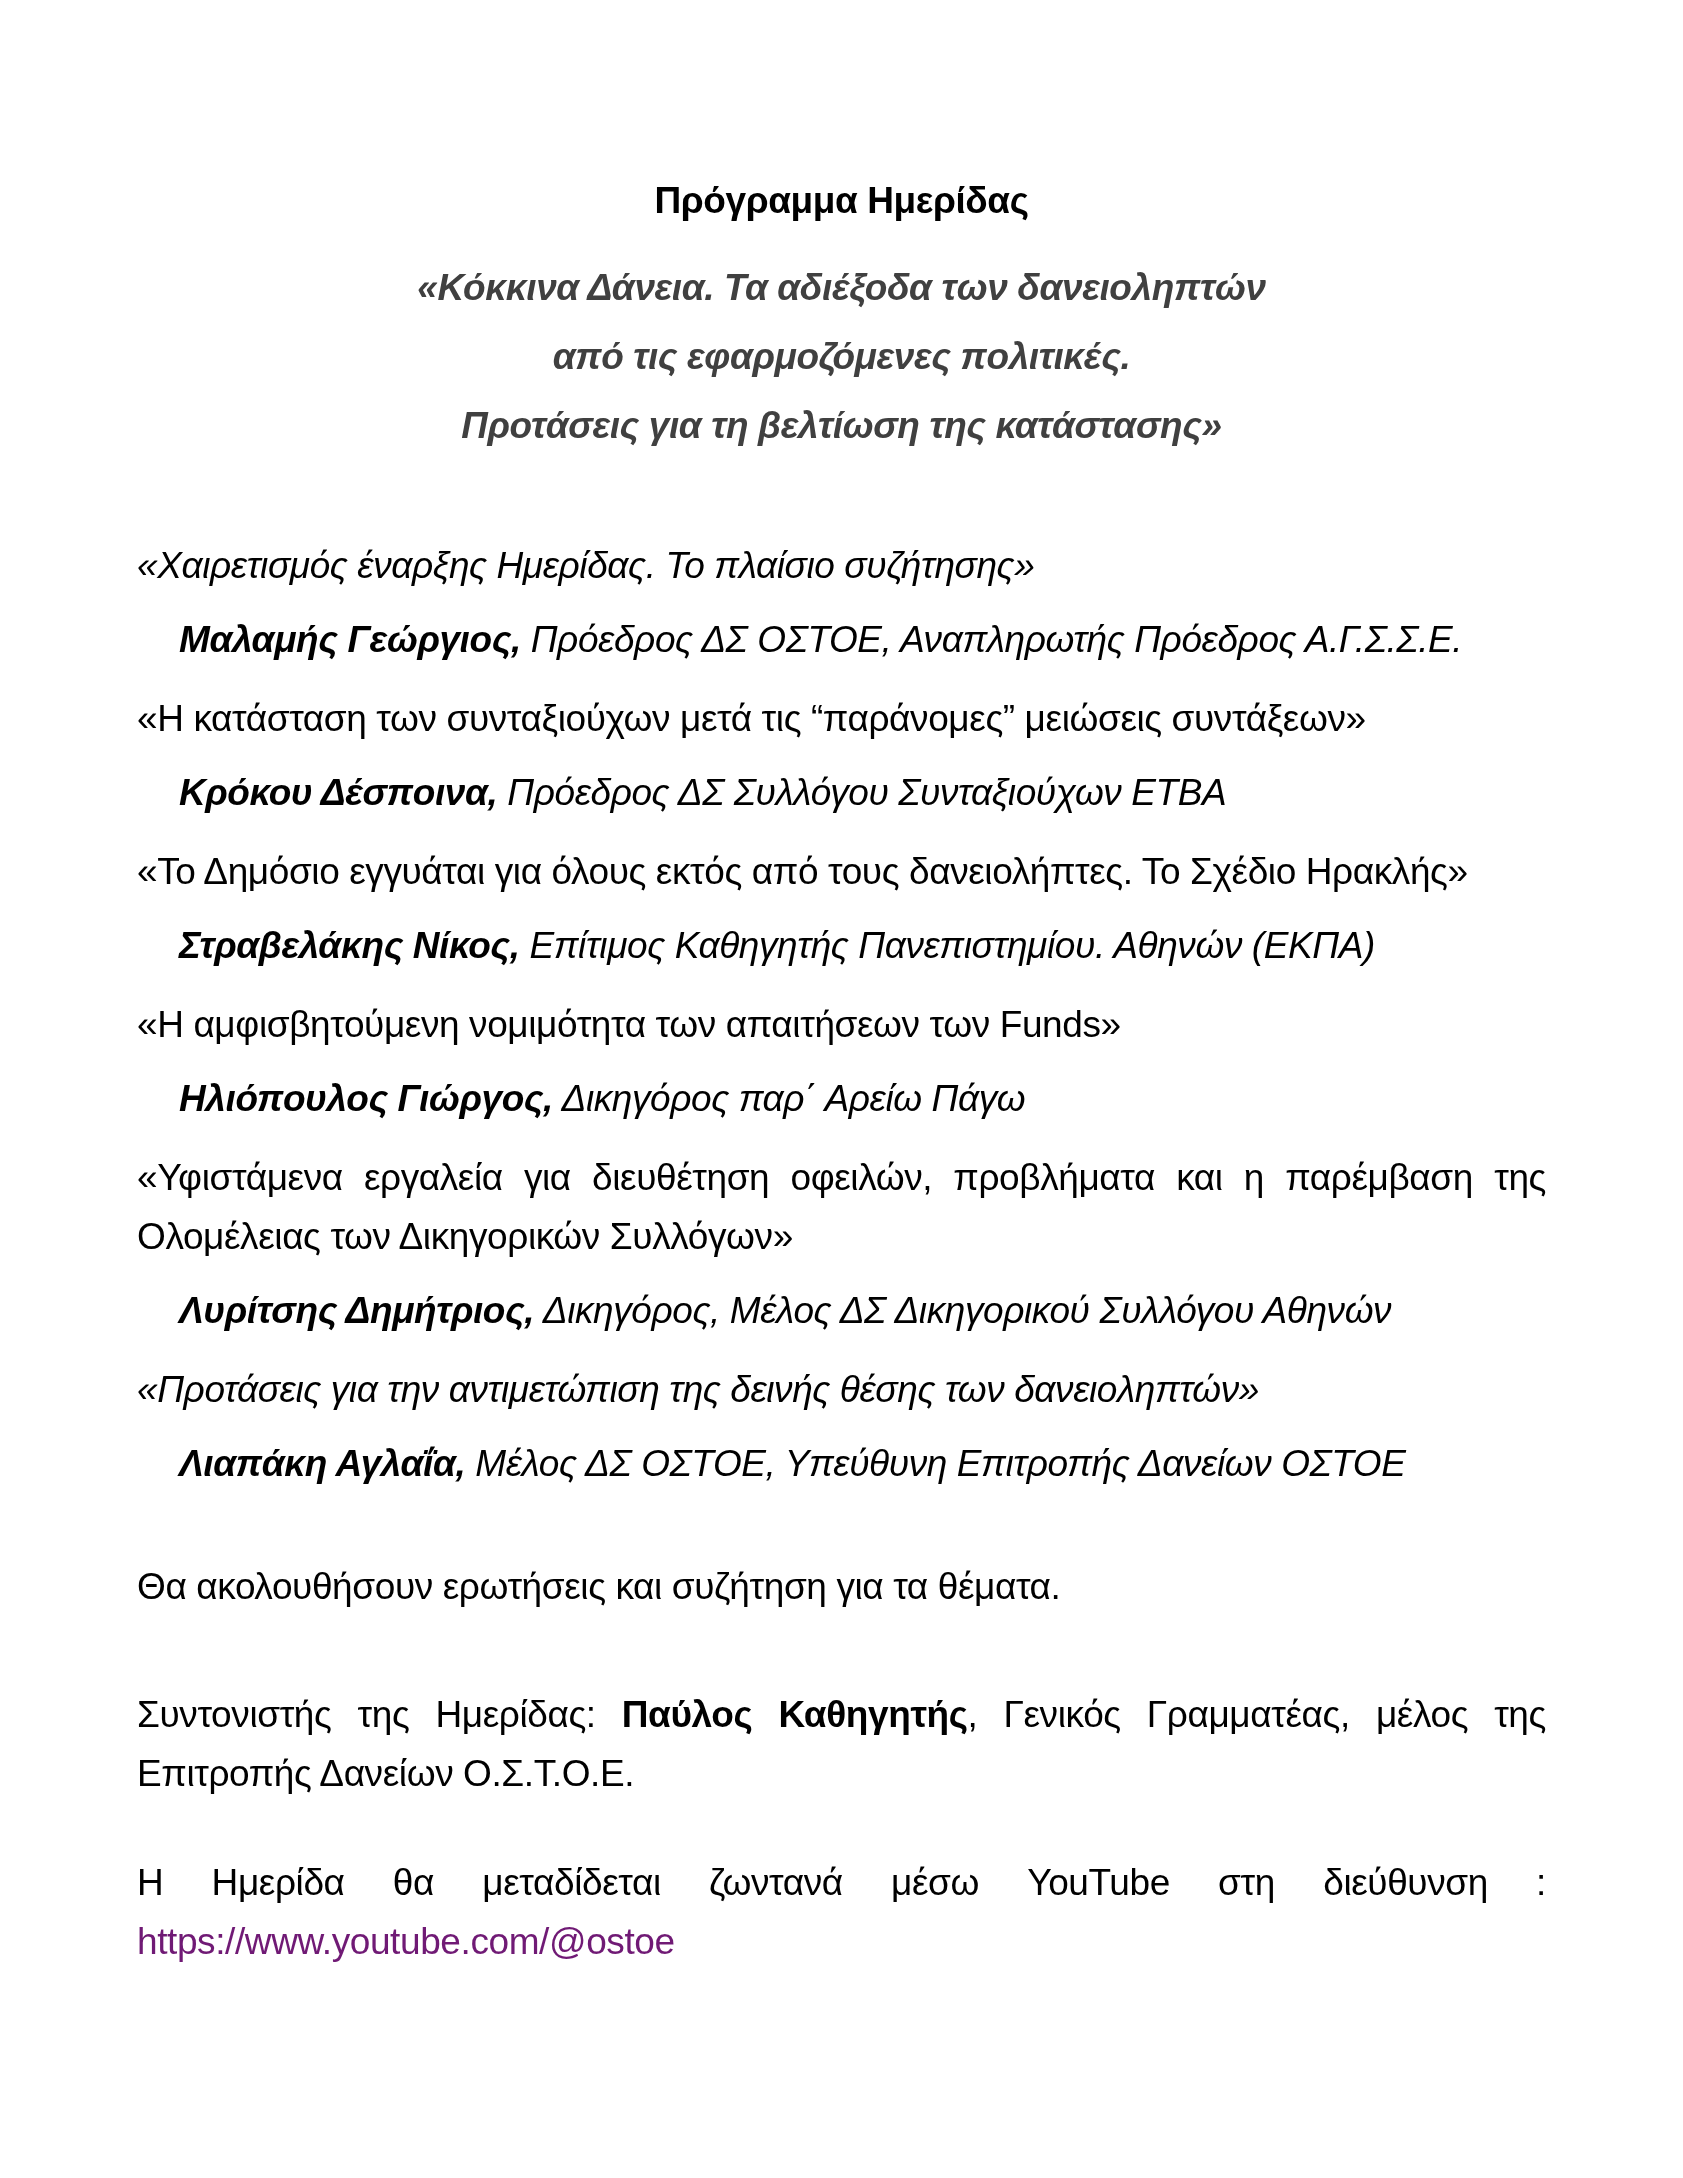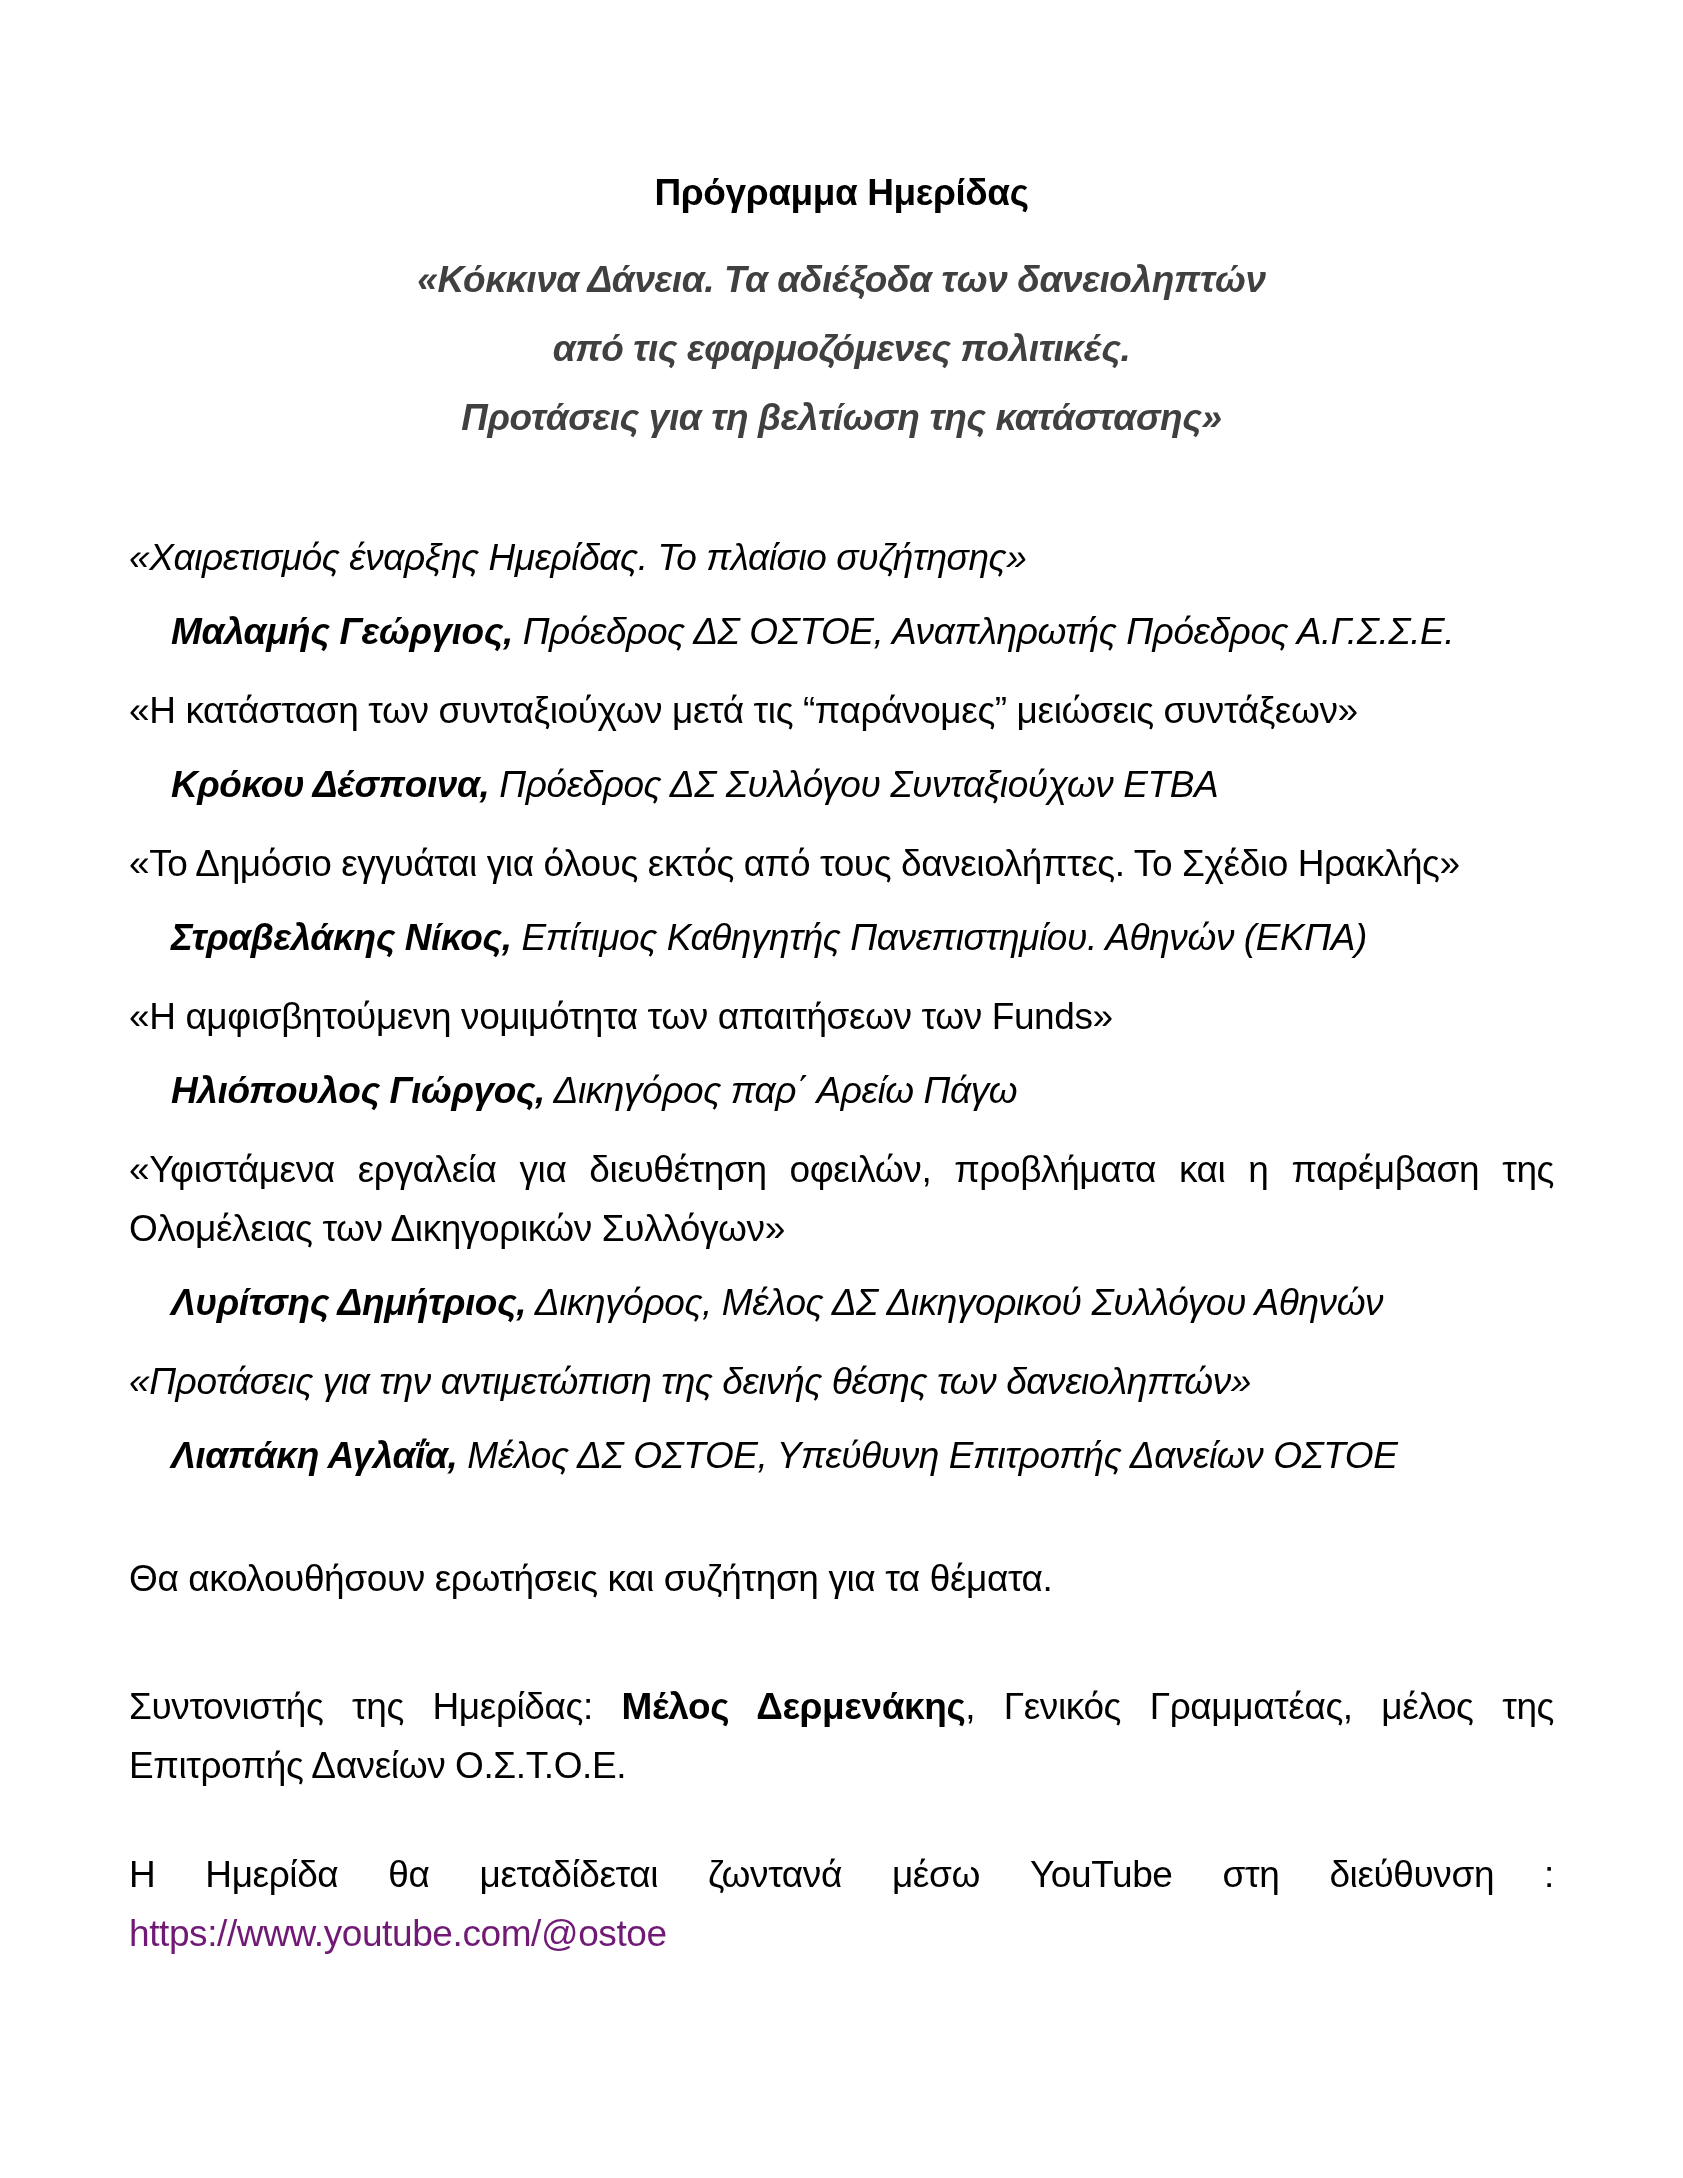--- a/index.html
+++ b/index.html
@@ -14,21 +14,21 @@
     color: #000000;
     letter-spacing: -0.4px;
   }
   .page {
     box-sizing: border-box;
     width: 1683px;
     height: 2178px;
     padding: 163px 129px 0 129px;
     overflow: hidden;
   }
-  p { margin: 0; font-size: 37px; line-height: 59px; }
+  p { margin: 8px; font-size: 37px; line-height: 59px; }
 
   .doc-title {
     text-align: center;
     font-weight: bold;
   }
   .subtitle {
     text-align: center;
     font-weight: bold;
     font-style: italic;
     color: #404040;
@@ -101,18 +101,18 @@
     <p class="speaker"><span class="name">Λυρίτσης Δημήτριος,</span><span class="role"> Δικηγόρος, Μέλος ΔΣ Δικηγορικού Συλλόγου Αθηνών</span></p>
   </section>
 
   <section class="item">
     <p class="heading italic">«Προτάσεις για την αντιμετώπιση της δεινής θέσης των δανειοληπτών»</p>
     <p class="speaker"><span class="name">Λιαπάκη Αγλαΐα,</span><span class="role"> Μέλος ΔΣ ΟΣΤΟΕ, Υπεύθυνη Επιτροπής Δανείων ΟΣΤΟΕ</span></p>
   </section>
 
   <p class="questions-note">Θα ακολουθήσουν ερωτήσεις και συζήτηση για τα θέματα.</p>
 
-  <p class="coordinator"><span>Συντονιστής της Ημερίδας: </span><span class="name">Μέλος Δερμενάκης</span><span>, Γενικός Γραμματέας, μέλος της Επιτροπής Δανείων Ο.Σ.Τ.Ο.Ε.</span></p>
+  <p class="coordinator"><span>Συντονιστής της Ημερίδας: </span><span class="name">Παύλος Καθηγητής</span><span>, Γενικός Γραμματέας, μέλος της Επιτροπής Δανείων Ο.Σ.Τ.Ο.Ε.</span></p>
 
   <p class="stream"><span>Η Ημερίδα θα μεταδίδεται ζωντανά μέσω YouTube στη διεύθυνση : </span><span class="url">https://www.youtube.com/@ostoe</span></p>
 
 </div>
 
 
 </body></html>

